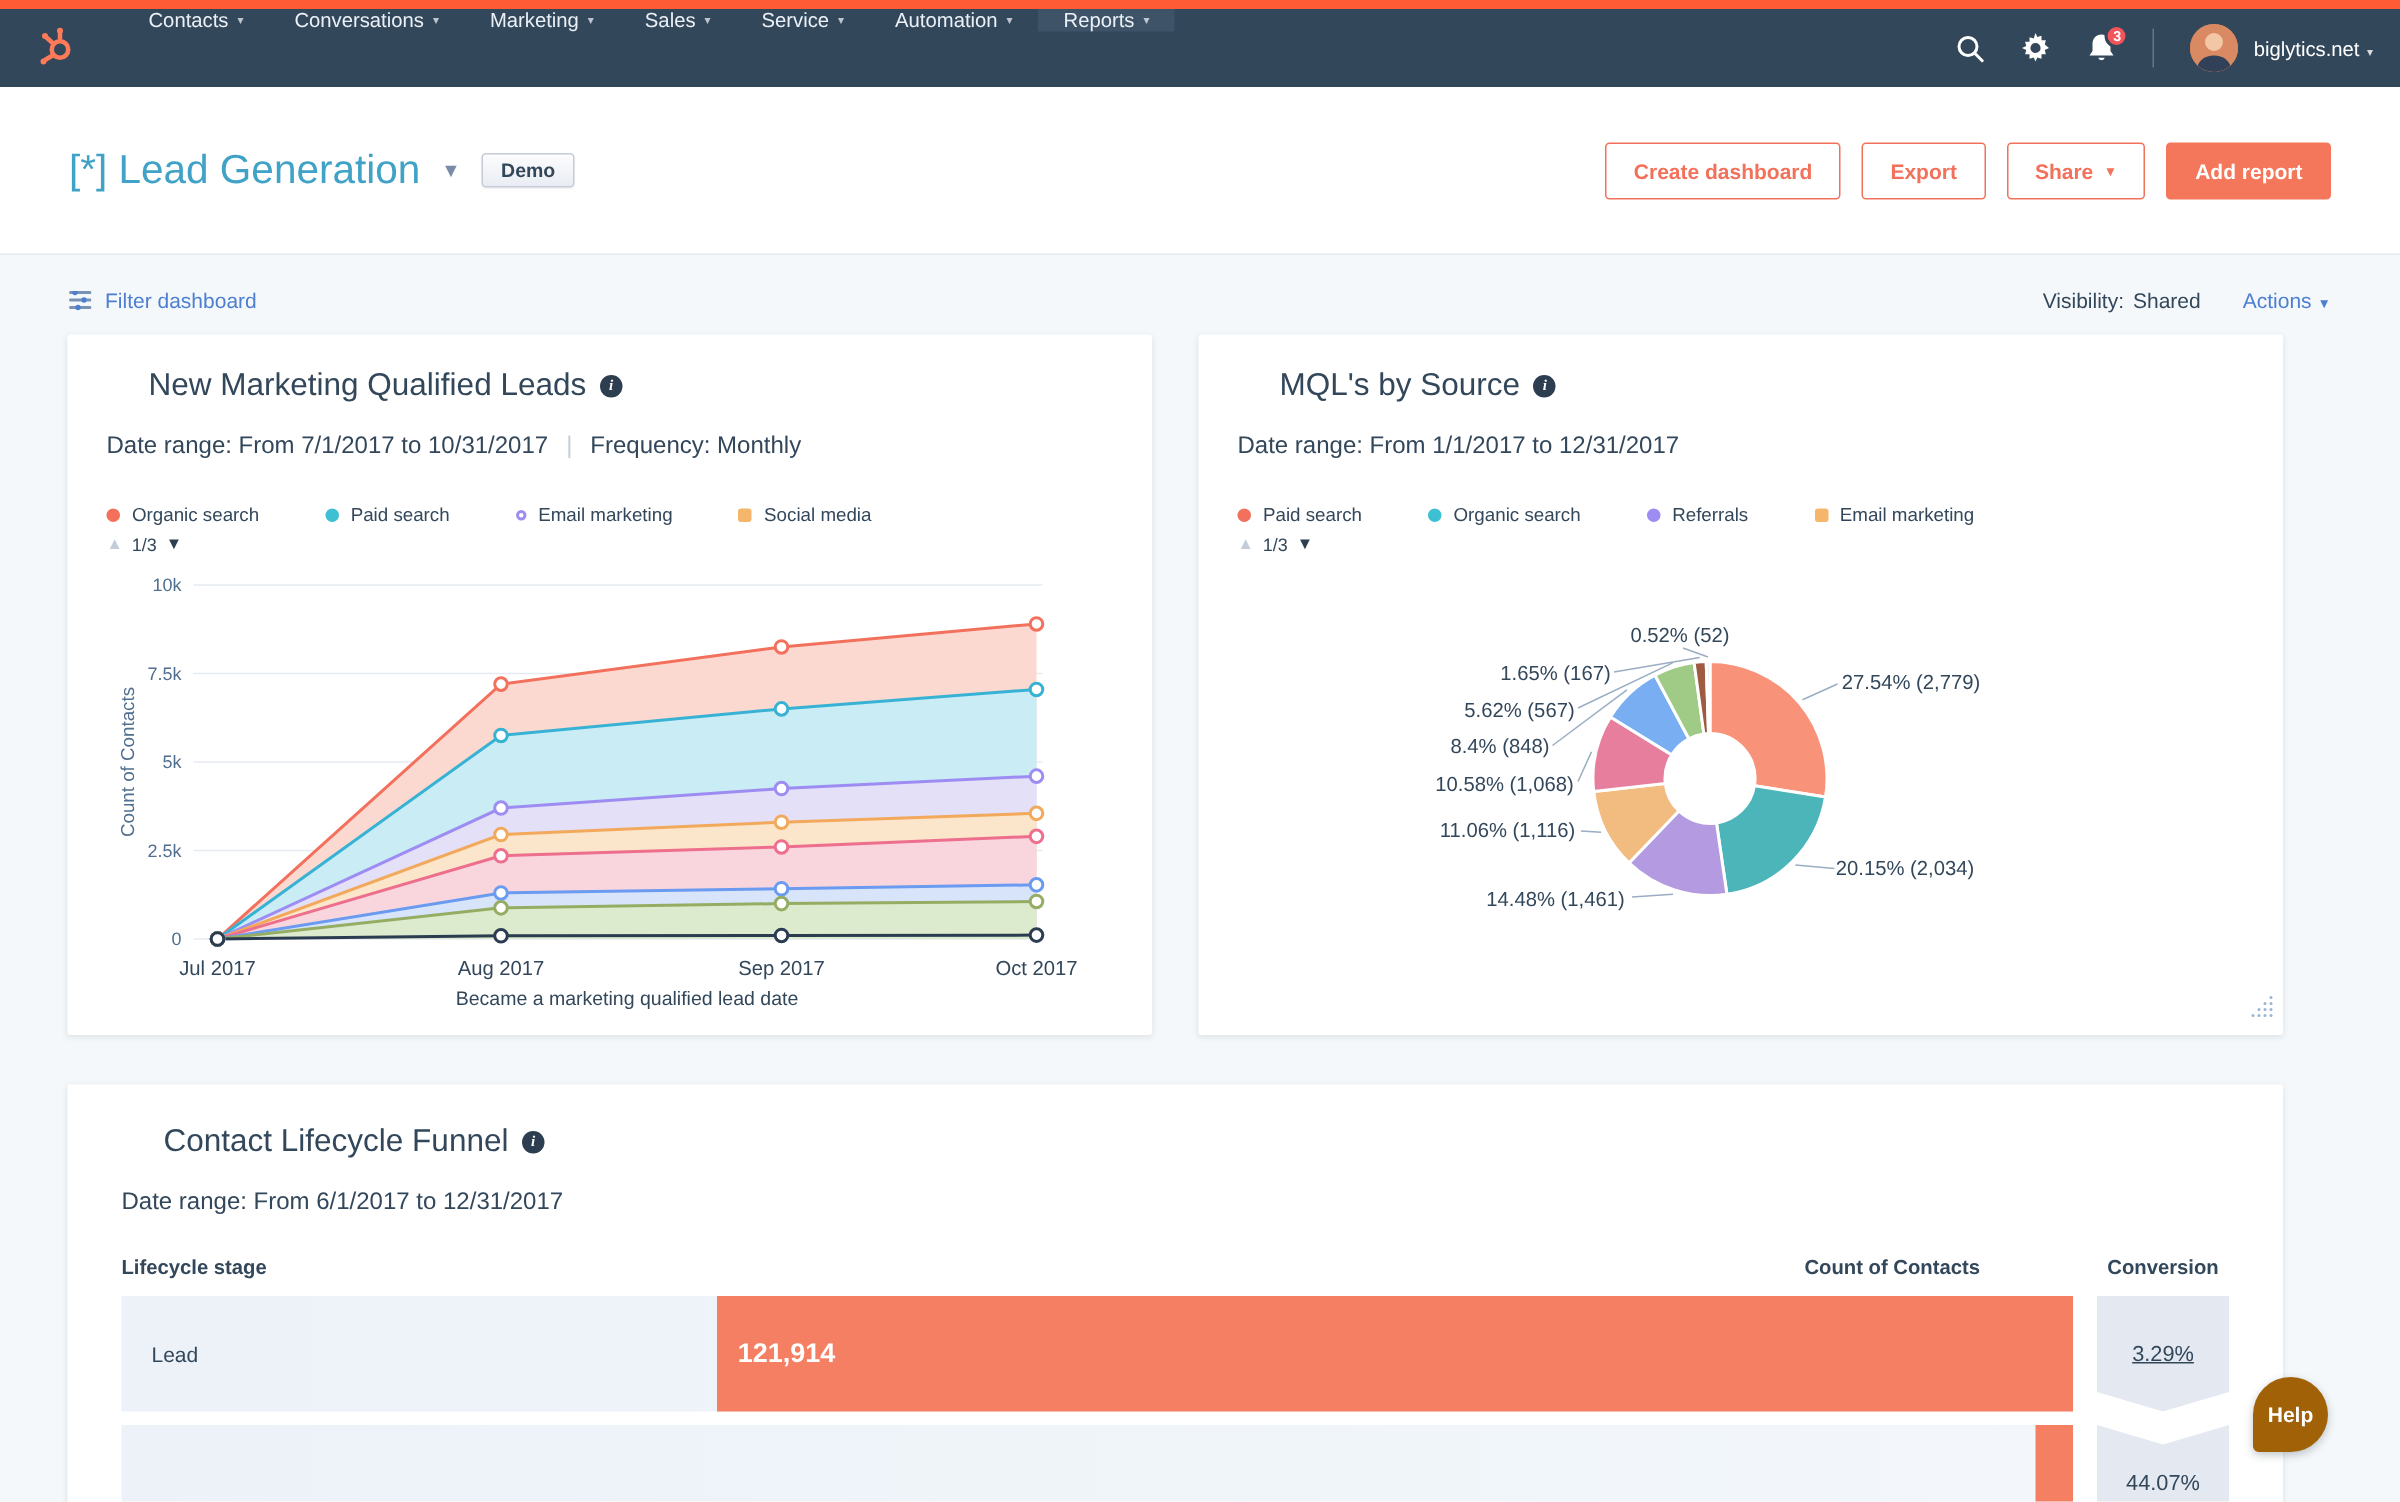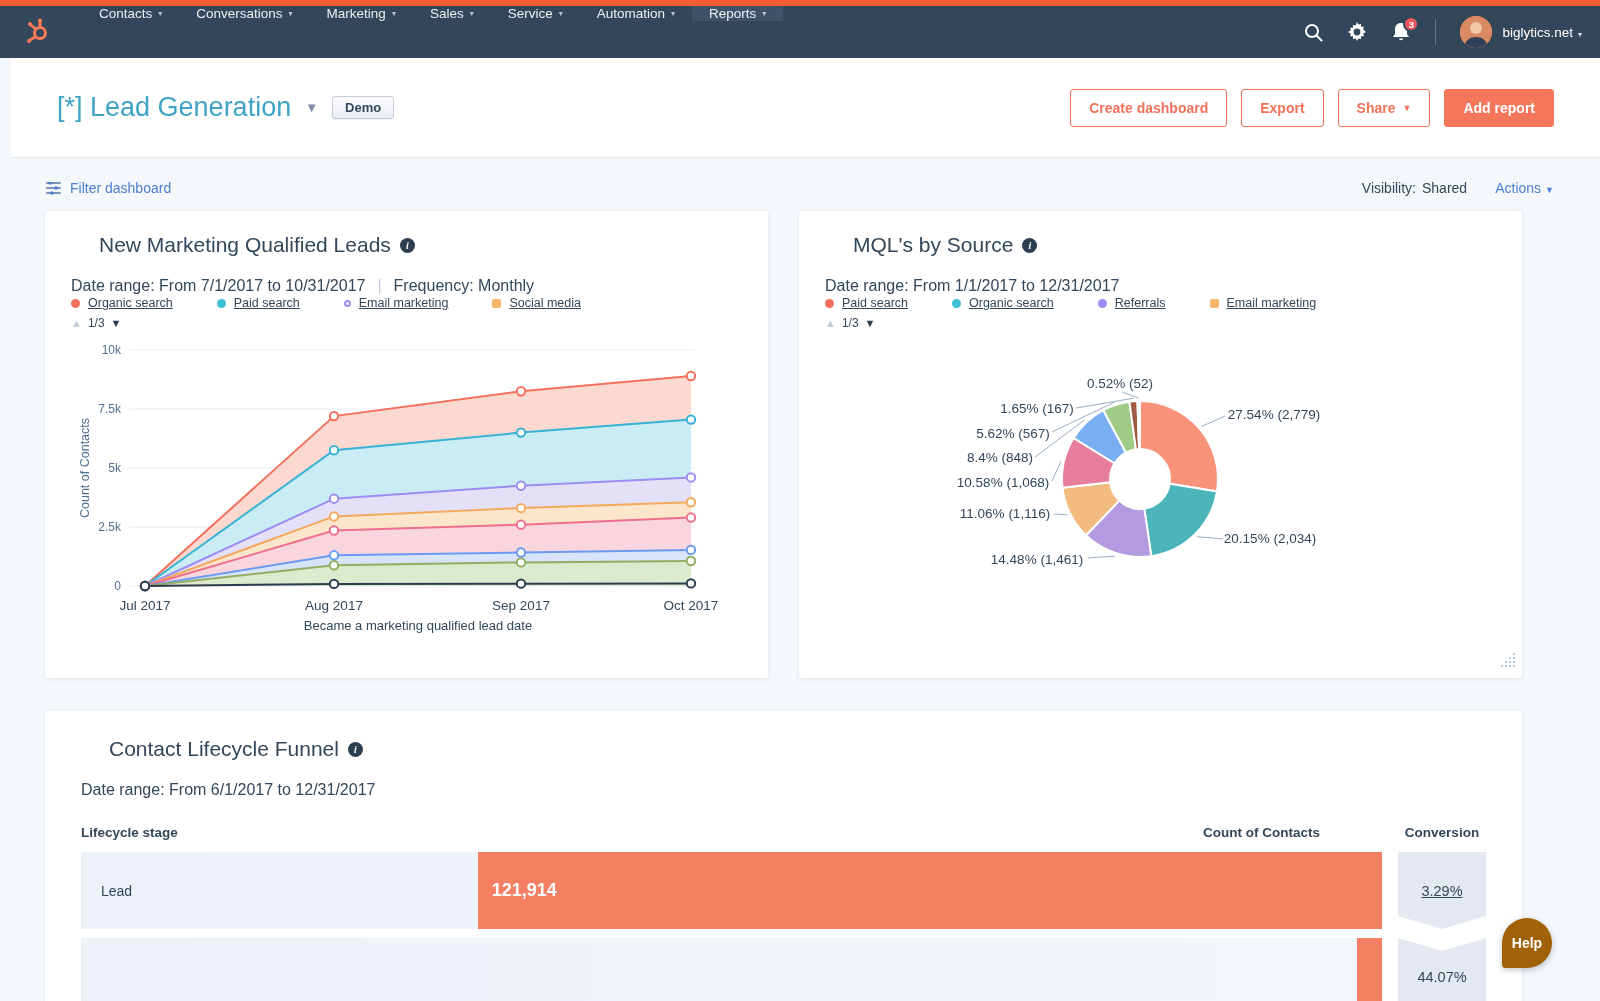--- a/index.html
+++ b/index.html
@@ -17,21 +17,21 @@
   .nav-right { margin-left:auto; display:flex; align-items:center; gap:24px; }
   .nav-icon { width:20px; height:20px; display:flex; align-items:center; justify-content:center; cursor:pointer; position:relative; }
   .bell-badge { position:absolute; top:-6px; right:-8px; background:#f2545b; color:#fff; font-size:9.5px; font-weight:700; min-width:16px; height:16px; border-radius:8px; display:flex; align-items:center; justify-content:center; border:2px solid #33475b; }
   .nav-divider { width:1px; height:26px; background:rgba(255,255,255,.25); }
   .nav-account { display:flex; align-items:center; gap:10px; cursor:pointer; }
   .avatar { width:32px; height:32px; border-radius:50%; overflow:hidden; background:#e8825d; }
   .account-name { color:#fff; font-size:13.5px; }
   .account-name .caret { font-size:8px; margin-left:5px; opacity:.8; }
 
   
-  .page-header { background:#fff; height:100px; display:flex; align-items:center; padding:0 46px; border-bottom:1px solid #e2e8ef;margin-left:11px; }
+  .page-header { background:#fff; height:112px; display:flex; align-items:center; padding:0 46px; border-bottom:1px solid #e2e8ef; }
   .title-wrap { display:flex; align-items:center; gap:14px; }
   .page-title { font-size:27px; color:#3fa2c6; font-weight:400; }
   .title-caret { color:#7a8ca5; font-size:13px; cursor:pointer; }
   .demo-badge { background:linear-gradient(#fdfdfe,#e9edf3); border:1px solid #c3ccd8; border-radius:3px; padding:3px 12px; font-size:13px; font-weight:700; color:#33475b; box-shadow:0 1px 1px rgba(0,0,0,.06); }
   .header-buttons { margin-left:auto; display:flex; gap:14px; }
   .btn { height:38px; padding:0 18px; border-radius:3px; font-size:14px; font-weight:600; display:flex; align-items:center; cursor:pointer; font-family:inherit; }
   .btn-outline { background:#fff; border:1px solid #f2715a; color:#f2715a; }
   .btn-solid { background:#f4765b; border:1px solid #f4765b; color:#fff; }
   .btn .caret { font-size:9px; margin-left:7px; }
 
@@ -46,21 +46,21 @@
 
   
   .cards-row { display:flex; gap:31px; padding:15px 45px 0 45px; }
   .card { background:#fff; box-shadow:0 1px 4px rgba(45,62,80,.12); border-radius:2px; position:relative; }
   .card-leads { width:723px; height:467px; padding:22px 26px; }
   .card-source { width:723px; height:467px; padding:22px 26px; }
   .card-title { font-size:21px; font-weight:400; color:#33475b; display:flex; align-items:center; gap:9px;margin-left:28px; }
   .info-icon { width:15px; height:15px; border-radius:50%; background:#2d3e50; color:#fff; font-size:10px; font-style:italic; font-weight:700; display:inline-flex; align-items:center; justify-content:center; cursor:pointer; font-family:"Liberation Serif", serif; }
   .date-row { margin-top:20px; font-size:16px; color:#33475b; display:flex; gap:12px;text-align:right; }
   .date-sep { color:#c4cfdb; }
-  .legend { margin-top:1px; display:flex; gap:44px;text-decoration:underline; }
+  .legend { margin-top:29px; display:flex; gap:44px; }
   .legend-item { display:flex; align-items:center; gap:8px; font-size:12.5px; color:#33475b; cursor:pointer; white-space:nowrap; }
   .lg-circle { width:9px; height:9px; border-radius:50%; }
   .lg-ring { width:7px; height:7px; border-radius:50%; background:#fff; border-width:2px; border-style:solid; }
   .lg-square { width:9px; height:9px; border-radius:2px; }
   .legend-pager { margin-top:6px; display:flex; align-items:center; gap:6px; font-size:12px; color:#33475b; }
   .pg-up { color:#c3cdd9; font-size:11px; cursor:pointer; }
   .pg-down { color:#2d3e50; font-size:11px; cursor:pointer; }
 
   .chart-box { margin-top:2px; }
   .resize-handle { position:absolute; right:6px; bottom:6px; cursor:nwse-resize; }

